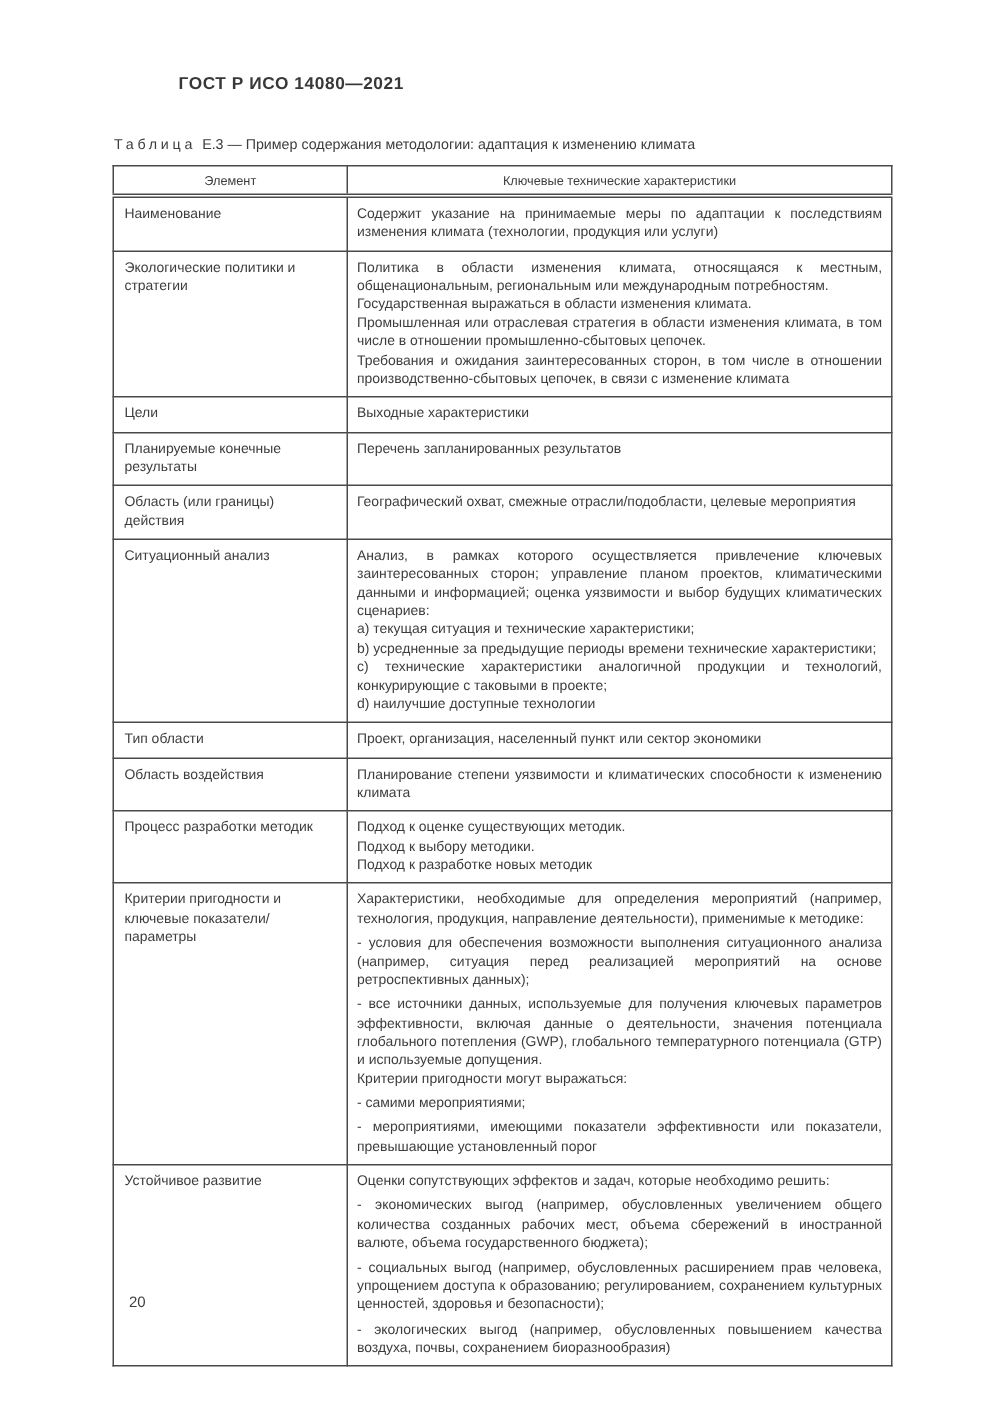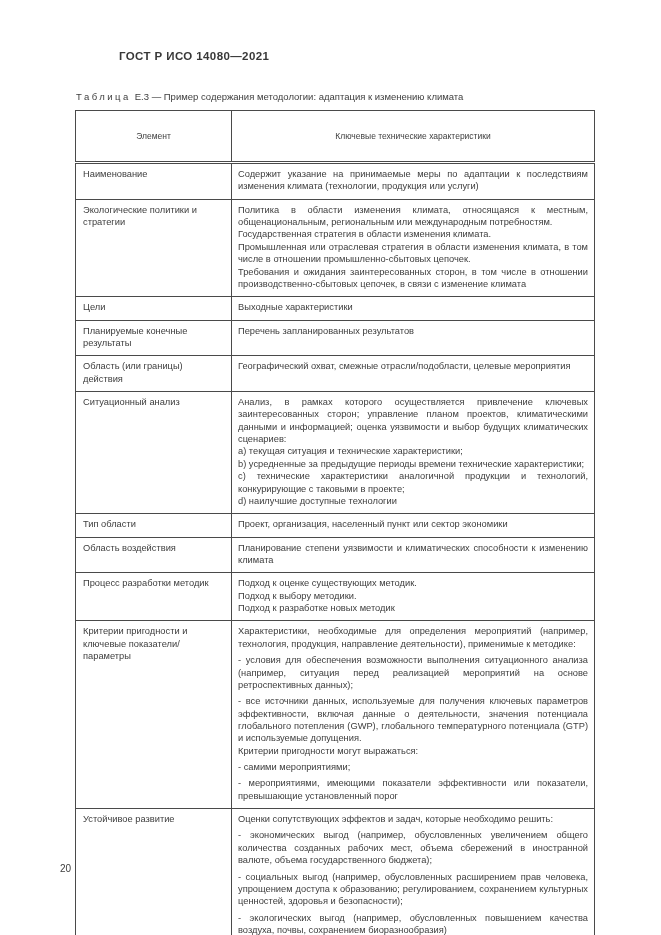--- a/index.html
+++ b/index.html
@@ -27,35 +27,35 @@
     position:absolute; left:75px; top:110px;
     width:519px;
     border-collapse:collapse; table-layout:fixed;
     background:#fff;
   }
   .doc-table th, .doc-table td {
     border:1px solid #4a4a4a;
   }
   .doc-table th {
     font-size:8.5px; font-weight:normal; color:#3d3d3d;
-    text-align:center; padding:20px 2px;
+    text-align:center; padding:4px 2px;
     border-bottom:3px double #4a4a4a;
   }
   .doc-table td {
     vertical-align:top;
     font-size:9.3px; line-height:1.33;
     padding:4px 6px 6px 6px;
     color:#3d3d3d;
     margin-top:11px;
   }
   td.cell-element { padding-left:7px; padding-right:8px; }
   td.cell-chars p { margin:0; text-align:justify; }
   td.cell-chars p.dash { margin-top:4px; }
   .page-number {
-    position:absolute; left:60px; top:863px;
+    position:absolute; left:86px; top:863px;
     font-size:10px; color:#3d3d3d;
   }
 </style>
 </head>
 <body>
 
 <div class="page">
 
   <div class="doc-header">ГОСТ Р ИСО 14080—2021</div>
 
@@ -78,21 +78,21 @@
         <tr>
           <td class="cell-element">Наименование</td>
           <td class="cell-chars">
             <p>Содержит указание на принимаемые меры по адаптации к последствиям изменения климата (технологии, продукция или услуги)</p>
           </td>
         </tr>
         <tr>
           <td class="cell-element">Экологические политики и стратегии</td>
           <td class="cell-chars">
             <p>Политика в области изменения климата, относящаяся к местным, общенациональным, региональным или международным потребностям.</p>
-            <p>Государственная стратегия в области изменения климата.</p>
+            <p>Государственная выражаться в области изменения климата.</p>
             <p>Промышленная или отраслевая стратегия в области изменения климата, в том числе в отношении промышленно-сбытовых цепочек.</p>
             <p>Требования и ожидания заинтересованных сторон, в том числе в отношении производственно-сбытовых цепочек, в связи с изменение климата</p>
           </td>
         </tr>
         <tr>
           <td class="cell-element">Цели</td>
           <td class="cell-chars">
             <p>Выходные характеристики</p>
           </td>
         </tr>

